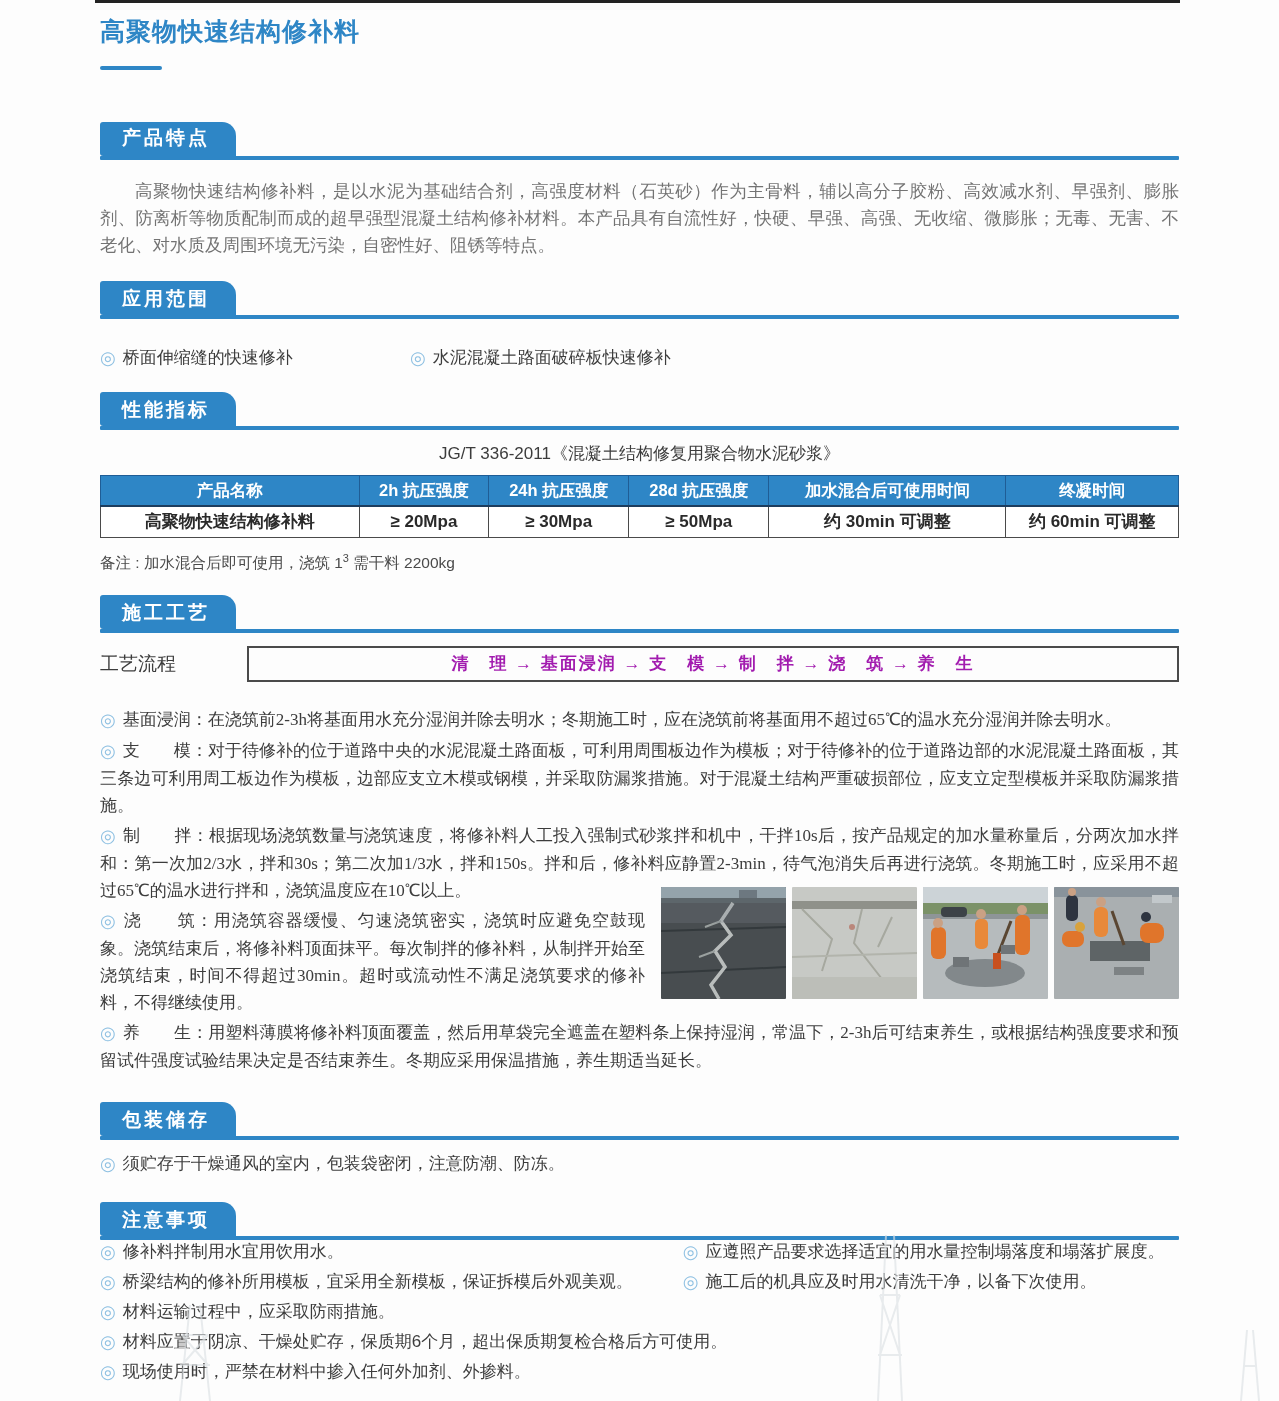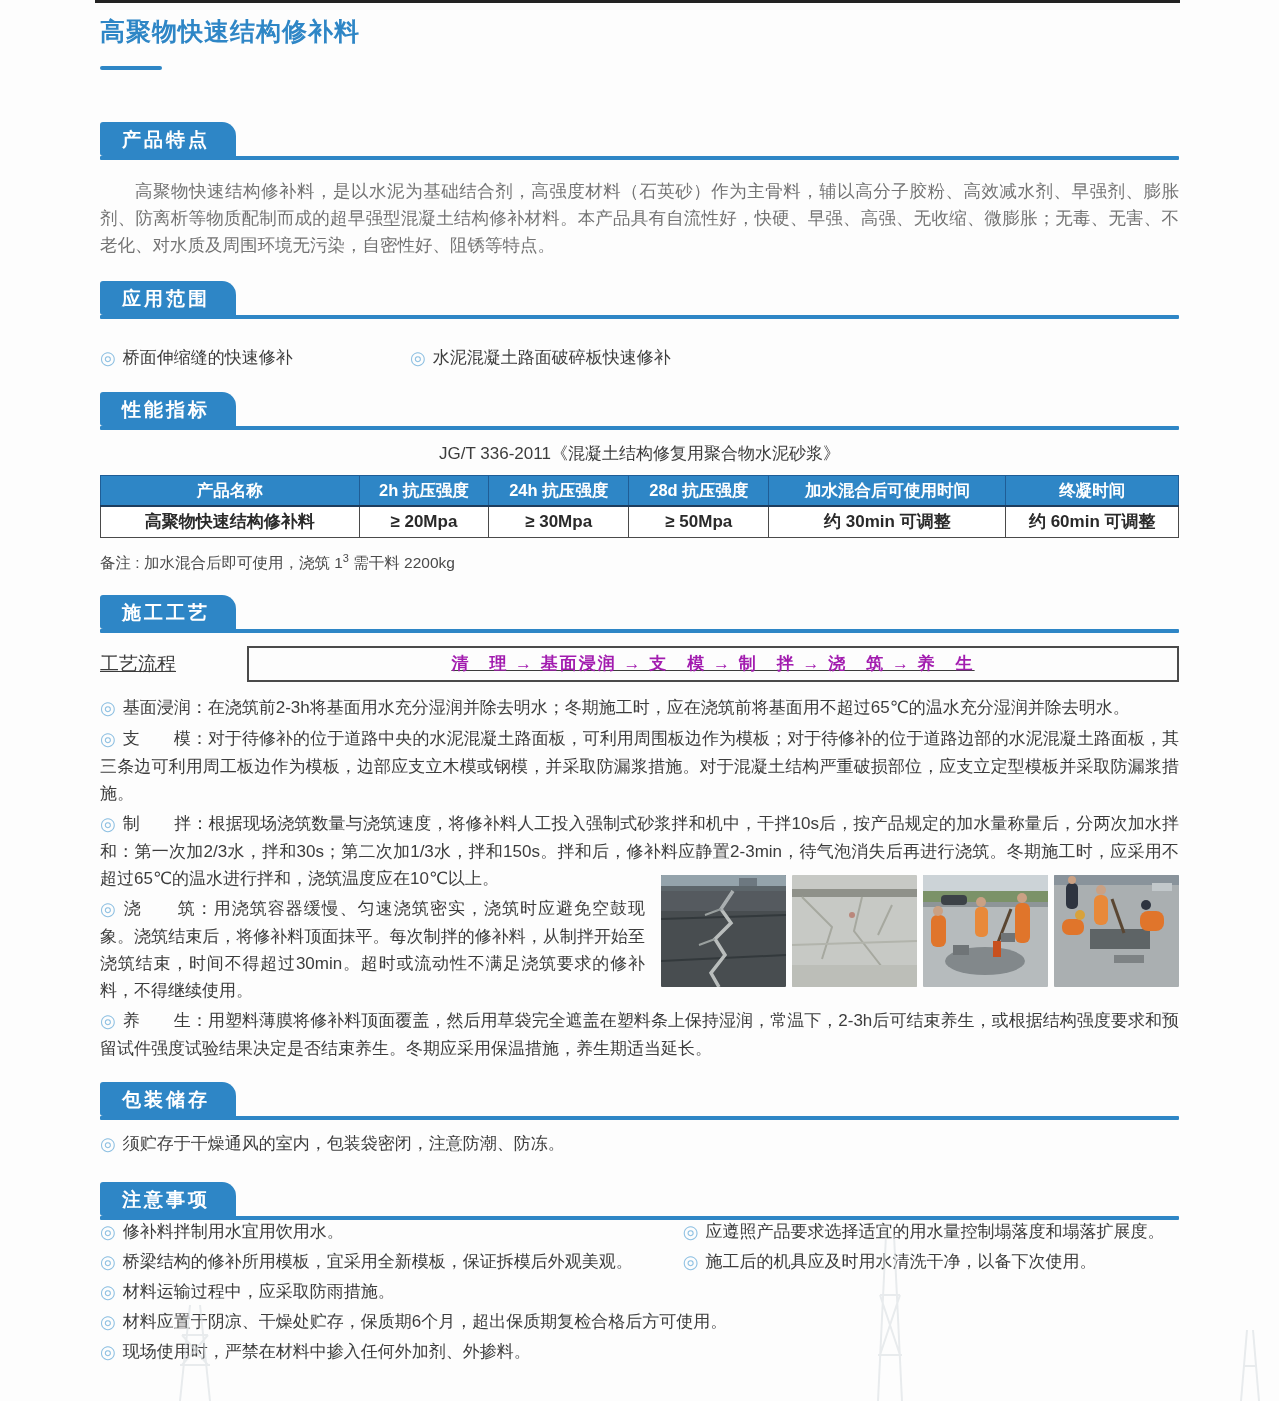--- a/index.html
+++ b/index.html
@@ -8,21 +8,21 @@
     background:#fdfdfd;color:#3c3c3c;
     font-family:"Liberation Sans","DejaVu Sans",sans-serif;
   }
   .page{position:relative;padding:16px 100px 0 100px;}
   .top-artifact{position:absolute;top:0;left:95px;width:1085px;height:3px;background:#222;}
   
   .doc-title{color:#2E86C6;font-size:25px;font-weight:bold;letter-spacing:1px;line-height:30px;}
   .title-dash{width:62px;height:4px;background:#2E86C6;margin-top:20px;border-radius:2px;}
   
   .section-head{margin-top:22px;}
-  .section-head.first{margin-top:52px;}
+  .section-head.first{margin-top:52px;font-family:Liberation Mono, monospace;}
   .tab{
     display:inline-block;background:#2E86C6;color:#fff;
     font-size:19px;font-weight:bold;letter-spacing:3px;
     padding:6px 26px 5px 22px;border-radius:3px 14px 0 3px;
     line-height:23px;
   }
   .rule{height:4px;background:#2E86C6;border-radius:1px;}
   
   .para{margin-top:18px;font-size:17.5px;line-height:27px;text-align:justify;text-indent:2em;color:#737373;}
   
@@ -37,27 +37,27 @@
     background:#2E86C6;color:#fff;font-size:16.5px;font-weight:bold;
     padding:5px 4px;border:1px solid #1f5d96;line-height:19px;
   }
   table.perf td{
     font-size:17px;font-weight:bold;color:#2a2a2a;text-align:center;
     padding:5px 4px;border:1px solid #4a4a4a;border-top:2px solid #1d3d5e;line-height:20px;background:#fff;
   }
   .remark{margin-top:10px;font-size:15.5px;color:#4a4a4a;line-height:20px;}
   .remark sup{font-size:11px;}
   
-  .flow-row{margin-top:13px;display:flex;align-items:center;text-decoration:underline;}
+  .flow-row{margin-top:13px;display:flex;align-items:center;}
   .flow-label{width:147px;font-size:19px;color:#3c3c3c;flex:none;}
   .flow-box{
     flex:1;border:2px solid #4a4a4a;text-align:center;
     font-size:17px;font-weight:bold;color:#a21caf;padding:5px 8px;letter-spacing:2px;line-height:22px;
   }
-  .steps{margin-top:12px;font-size:17px;line-height:27px;text-align:justify;}
+  .steps{margin-top:24px;font-size:17px;line-height:27px;text-align:justify;font-family:Liberation Serif, serif;}
   .step{margin-top:3px;}
   .photo-strip{float:right;width:518px;margin:-20px 0 8px 16px;display:flex;gap:6px;}
   .photo{width:125px;height:112px;flex:none;border-radius:1px;overflow:hidden;}
   .photo svg{display:block;}
   
   .storage-item{margin-top:12px;}
   .storage-item + .storage-item{margin-top:8px;}
   .storage-items{margin-top:0;}
   .notice-grid{margin-top:0;display:grid;grid-template-columns:54% 46%;row-gap:6px;}
   .span2{grid-column:1 / span 2;}
@@ -201,21 +201,21 @@
             <rect x="98" y="8" width="20" height="8" fill="#c2c8cb"></rect>
             <rect x="60" y="80" width="30" height="8" fill="#7d8284"></rect>
           </svg>
         </div>
       </div>
       <span class="ring">◎</span><span>浇　　筑：用浇筑容器缓慢、匀速浇筑密实，浇筑时应避免空鼓现象。浇筑结束后，将修补料顶面抹平。每次制拌的修补料，从制拌开始至浇筑结束，时间不得超过30min。超时或流动性不满足浇筑要求的修补料，不得继续使用。</span>
     </div>
     <div class="step"><span class="ring">◎</span><span>养　　生：用塑料薄膜将修补料顶面覆盖，然后用草袋完全遮盖在塑料条上保持湿润，常温下，2-3h后可结束养生，或根据结构强度要求和预留试件强度试验结果决定是否结束养生。冬期应采用保温措施，养生期适当延长。</span></div>
   </div>
 
-  <div class="section-head" style="margin-top:20px;clear:both;">
+  <div class="section-head" style="margin-top:28px;clear:both;">
     <div class="tab">包装储存</div>
     <div class="rule"></div>
   </div>
   <div class="storage-items">
     <div class="bullet-item storage-item"><span class="ring">◎</span><span>须贮存于干燥通风的室内，包装袋密闭，注意防潮、防冻。</span></div>
   </div>
 
   <div class="section-head" style="margin-top:26px;">
     <div class="tab">注意事项</div>
     <div class="rule"></div>

